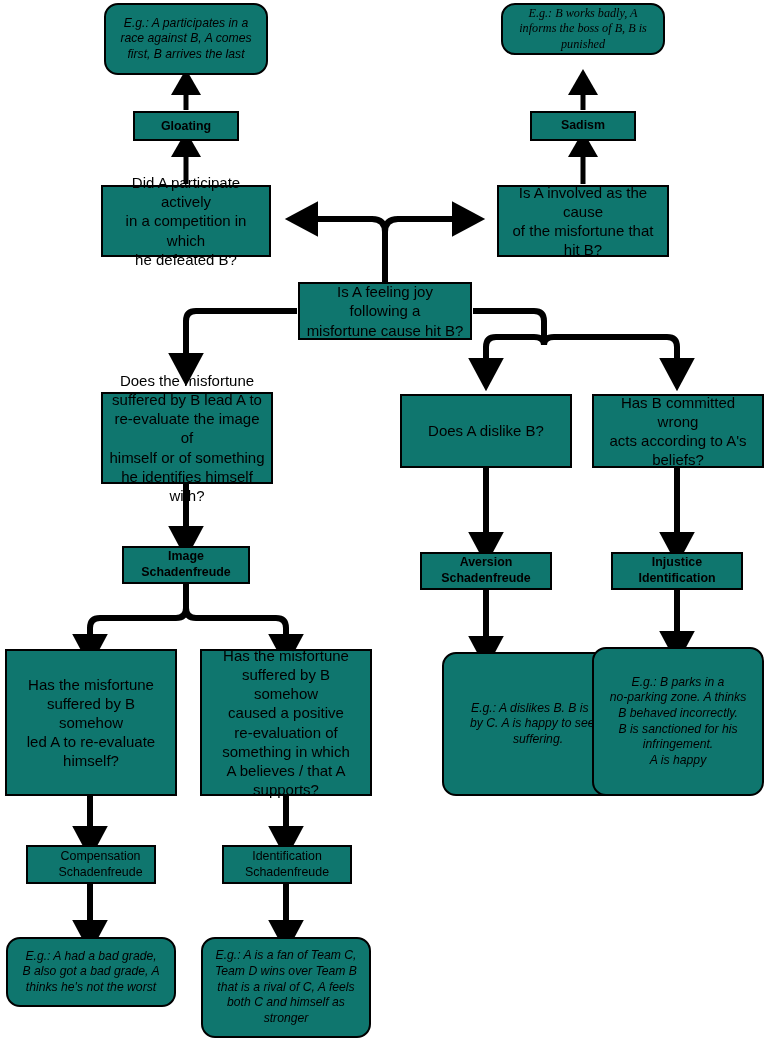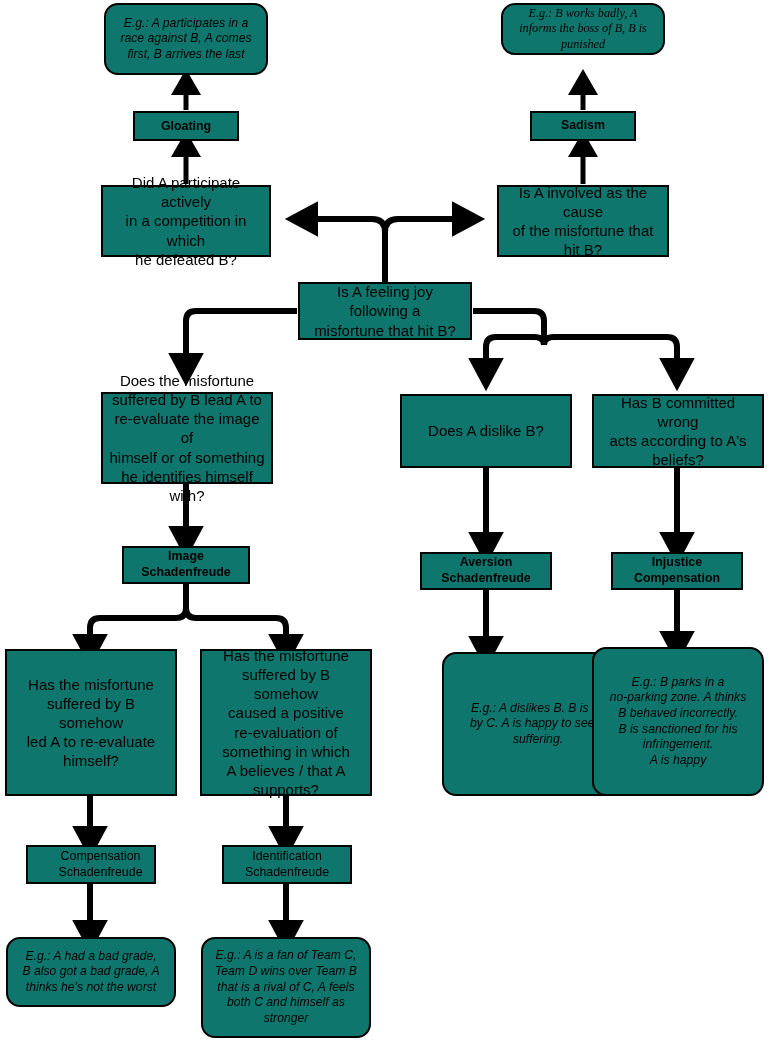--- a/index.html
+++ b/index.html
@@ -141,21 +141,21 @@
   </div>
 
   <div class="node q-box" style="left:497px; top:185px; width:172px; height:72px;justify-content:center;">
     <span class="txt">Is A involved as the cause
 of the misfortune that
 hit B?</span>
   </div>
 
   <div class="node q-box" style="left:298px; top:282px; width:174px; height:58px;">
     <span class="txt">Is A feeling joy following a
-misfortune that hit B?</span>
+misfortune cause hit B?</span>
   </div>
 
   <div class="node q-box" style="left:101px; top:392px; width:172px; height:92px;">
     <span class="txt">Does the misfortune
 suffered by B lead A to
 re-evaluate the image of
 himself or of something
 he identifies himself with?</span>
   </div>
 
@@ -174,21 +174,21 @@
 Schadenfreude</span>
   </div>
 
   <div class="node label-box" style="left:420px; top:552px; width:132px; height:38px;">
     <span class="txt">Aversion
 Schadenfreude</span>
   </div>
 
   <div class="node label-box" style="left:611px; top:552px; width:132px; height:38px;">
     <span class="txt">Injustice
-Compensation</span>
+Identification</span>
   </div>
 
   <div class="node q-box" style="left:5px; top:649px; width:172px; height:147px;">
     <span class="txt">Has the misfortune
 suffered by B somehow
 led A to re-evaluate
 himself?</span>
   </div>
 
   <div class="node q-box" style="left:200px; top:649px; width:172px; height:147px;">

